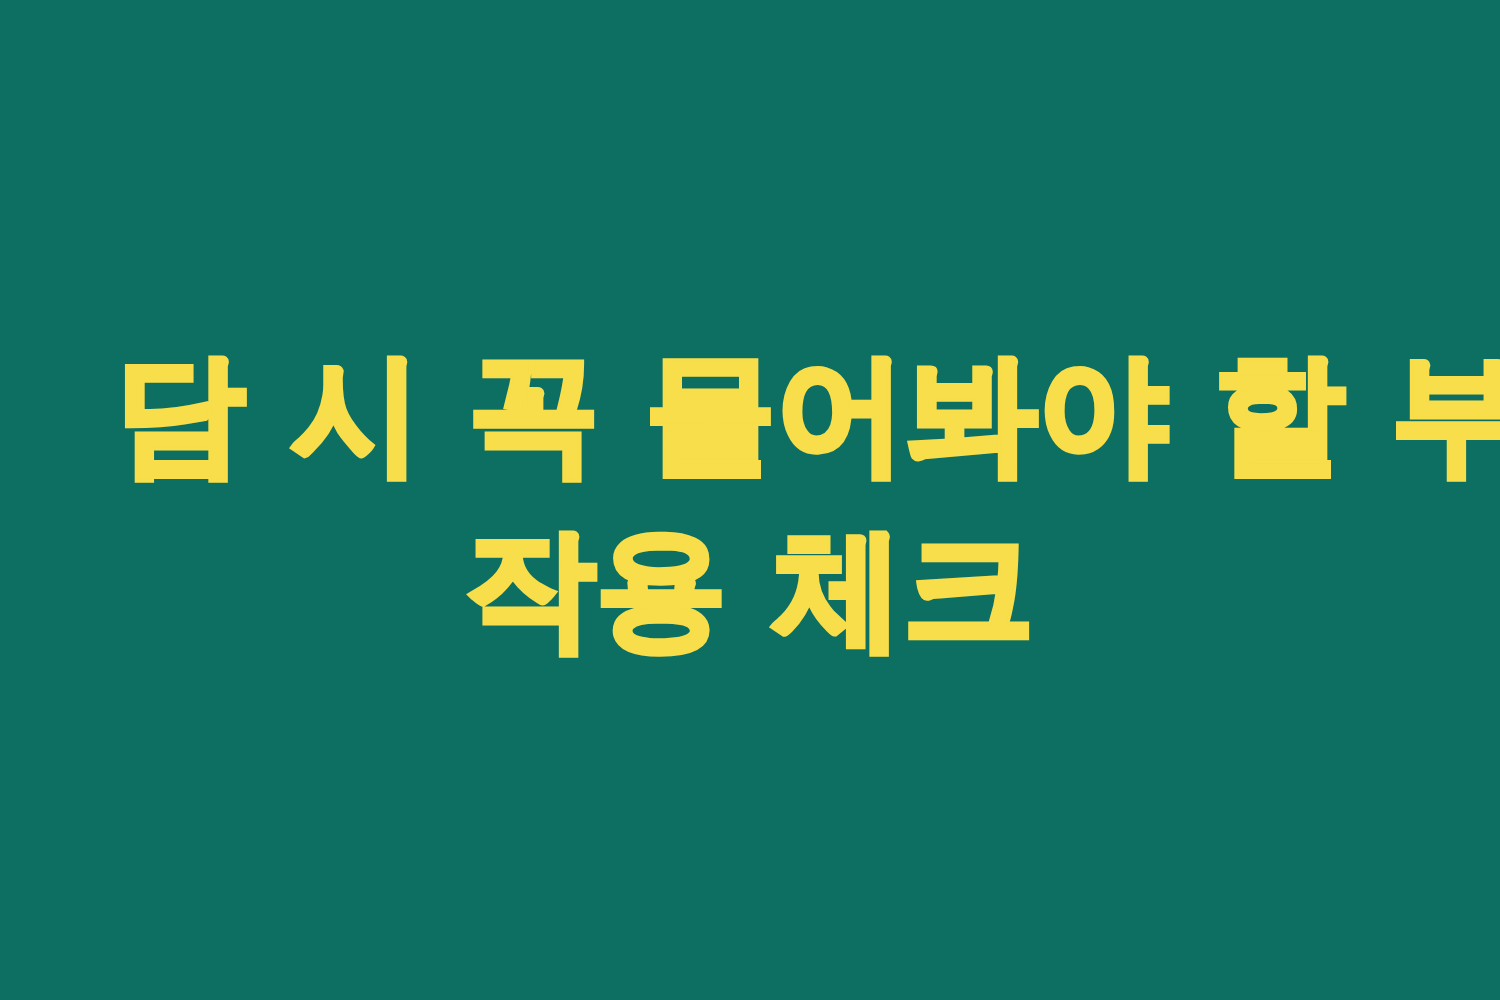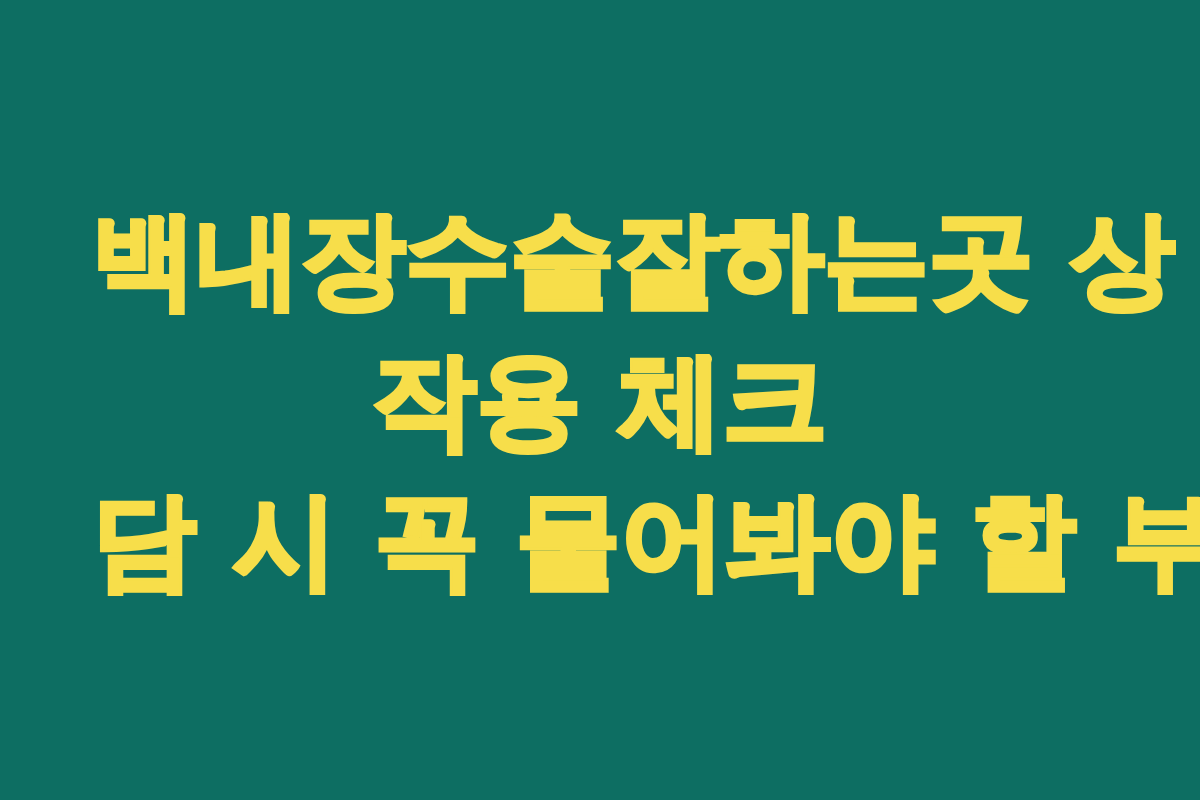--- a/index.html
+++ b/index.html
@@ -49,18 +49,17 @@
     display: block;
     white-space: pre;
   }
 </style>
 </head>
 <body>
 
 <div id="card" style="background-color: rgb(13, 110, 98); width: 1200px; height: 800px;">
 
   <h1 id="headline" aria-label="백내장수술잘하는곳 상담 시 꼭 물어봐야 할 부작용 체크" style="color: rgb(247, 222, 74);">
-    <span class="line">백내장수술잘하는곳 상</span>
+    <span class="line">담 시 꼭 물어봐야 할 부</span>
     <span class="line">작용 체크</span>
-    <span class="line">담 시 꼭 물어봐야 할 부</span>
   </h1>
 
 </div>
 
 </body></html>

